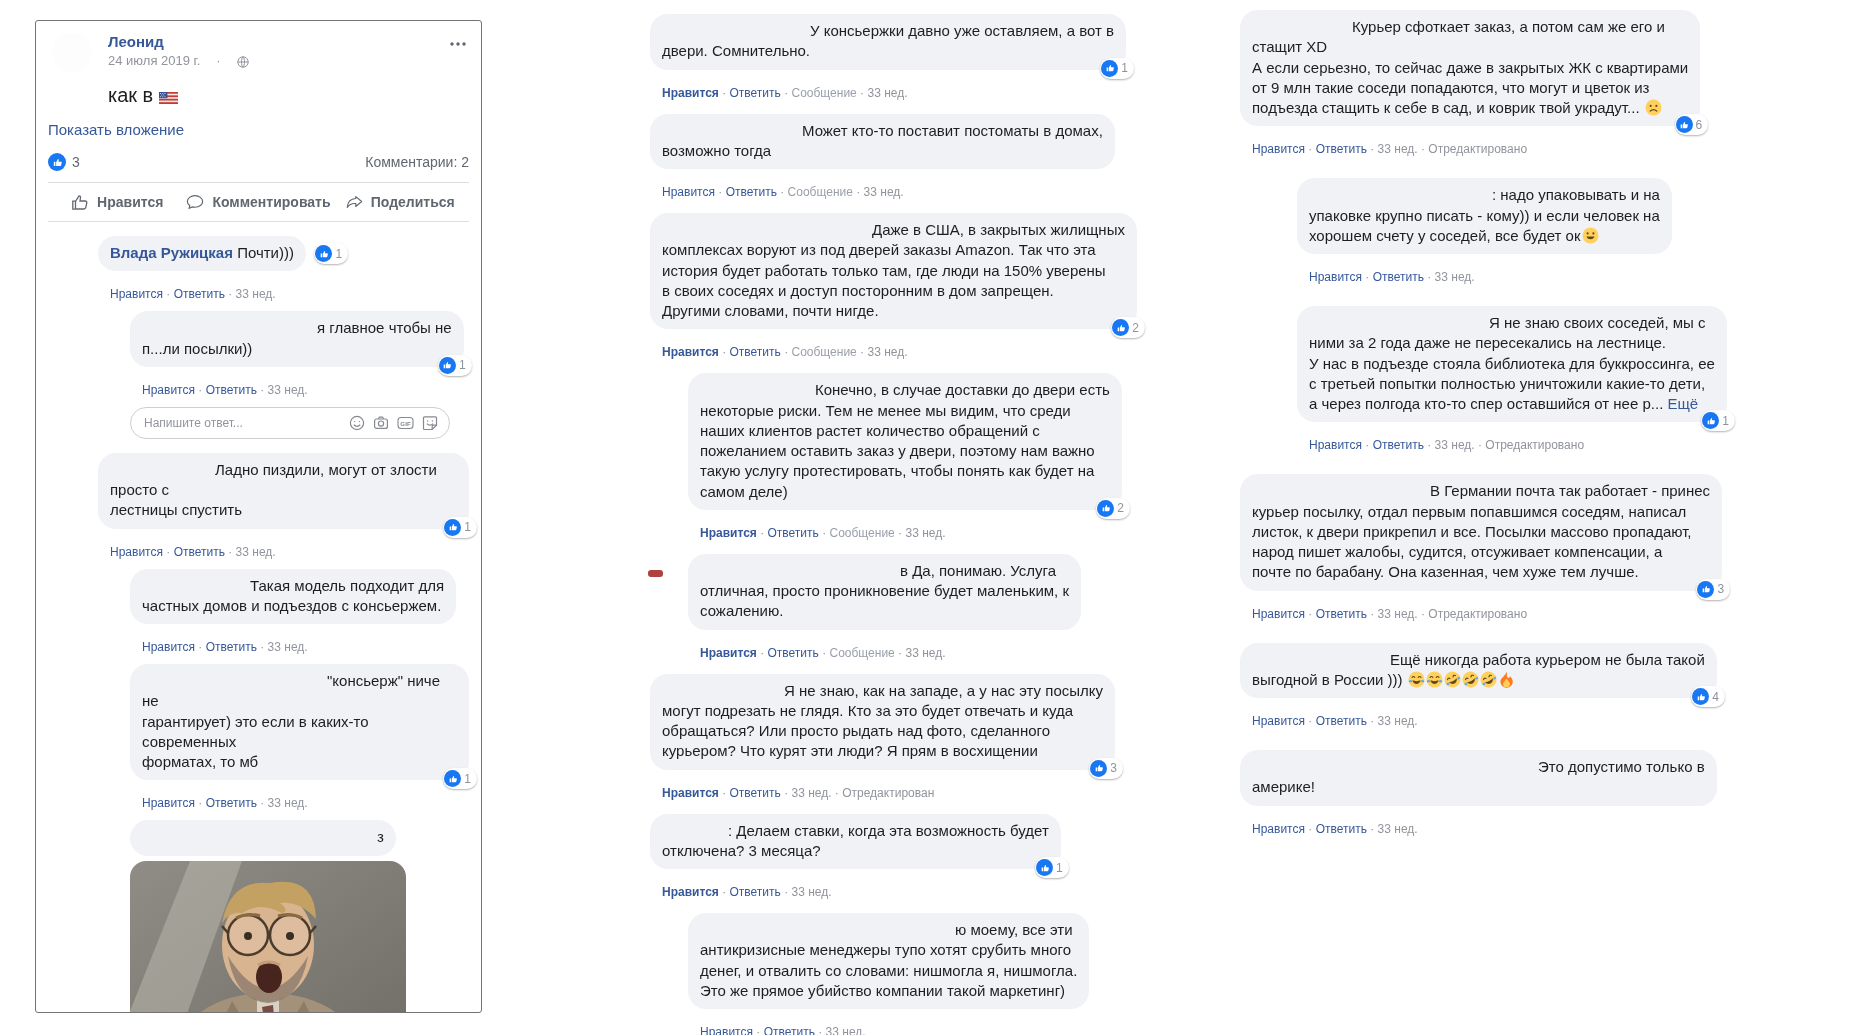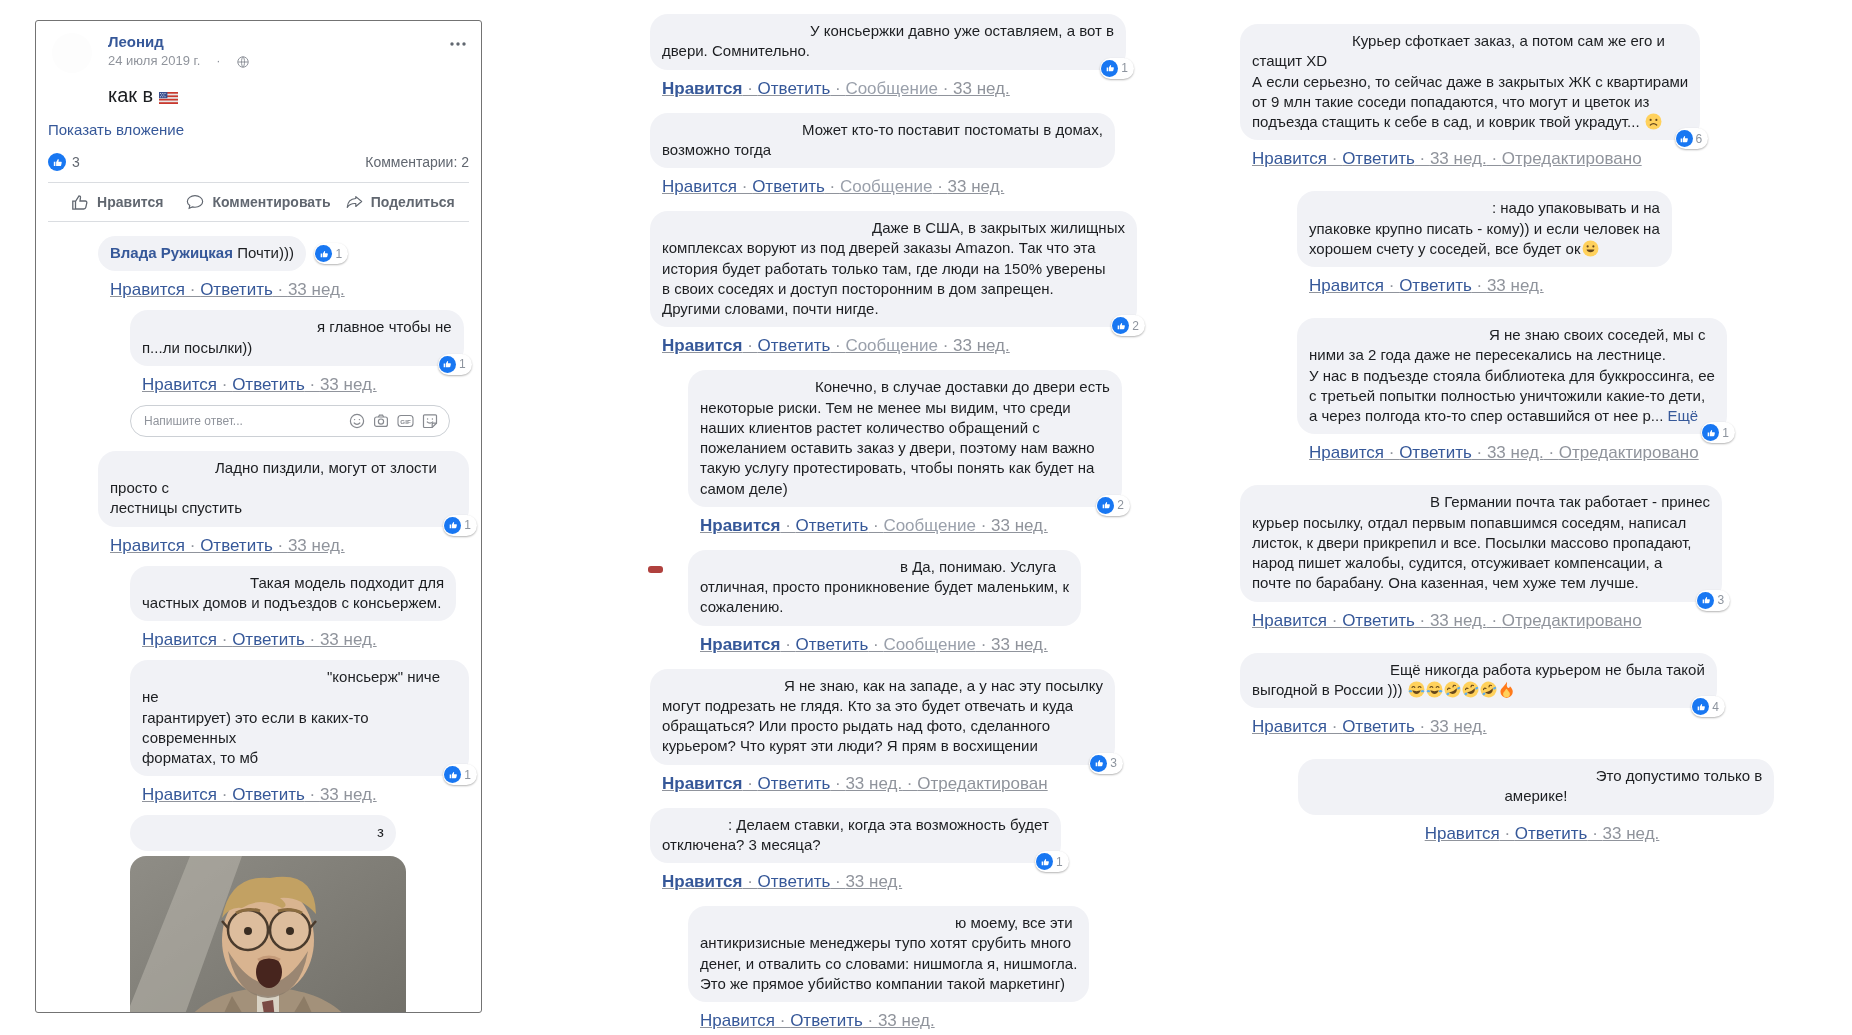--- a/index.html
+++ b/index.html
@@ -5,21 +5,21 @@
   html,body{margin:0;padding:0;}
   body{
     width:1852px;height:1035px;position:relative;overflow:hidden;
     background:#fff;color:#1c1e21;
     font-family:"Liberation Sans","DejaVu Sans",sans-serif;
   }
   a{cursor:pointer;}
   .col{position:absolute;top:0;}
   .col-left{left:35px;width:447px;top:20px;}
   .col-mid{left:650px;width:500px;top:14px;}
-  .col-right{left:1240px;width:592px;top:24px;}
+  .col-right{left:1240px;width:592px;top:10px;}
 
   
   .post-card{
     width:447px;height:993px;box-sizing:border-box;overflow:hidden;
     background:#fff;border:1px solid #737373;border-radius:3px;padding:12px;
   }
   .post-header{position:relative;min-height:46px;}
   .avatar{position:absolute;left:4px;top:0;width:40px;height:40px;border-radius:50%;background:#fdfdfd;}
   .post-author{display:block;margin-left:60px;font-weight:bold;font-size:15px;color:#365899;text-decoration:none;}
   .post-date{margin-left:60px;margin-top:3px;font-size:13px;color:#90949c;display:flex;align-items:flex-end;gap:16px;}
@@ -48,21 +48,21 @@
   .redact{display:inline-block;height:1px;}
   .ctext{white-space:pre-wrap;}
   .see-more{color:#365899;text-decoration:none;}
   .emojis svg{vertical-align:-3px;margin-left:1px;}
 
   .like-badge{position:absolute;right:-8px;bottom:-9px;display:inline-flex;align-items:center;background:#fff;border-radius:11px;box-shadow:0 1px 2px rgba(0,0,0,.3);padding:1px;height:19px;}
   .like-badge.inline{position:static;vertical-align:middle;margin-left:4px;}
   .badge-thumb{width:17px;height:17px;border-radius:50%;background:#1877f2;display:flex;align-items:center;justify-content:center;}
   .badge-count{font-size:12px;color:#8d949e;margin:0 5px 0 3px;}
 
-  .meta{margin:9px 0 0 12px;font-size:17px;color:#90949c;text-decoration:underline;}
+  .meta{margin:16px 0 0 12px;font-size:12px;color:#90949c;}
   .meta-link{color:#365899;text-decoration:none;}
   .meta-link.bold{font-weight:bold;}
   .meta-link.muted{color:#9aa0ab;}
   .sep{color:#90949c;}
   .meta-time,.meta-edited{color:#90949c;}
 
   .reply-row{margin:2px 0 14px 82px;}
   .reply-input{display:flex;align-items:center;border:1px solid #ccd0d5;border-radius:16px;height:32px;padding:0 11px;background:#fff;width:320px;box-sizing:border-box;}
   .reply-input input{border:none;outline:none;flex:1;font-size:12px;font-family:inherit;color:#1c1e21;background:transparent;}
   .reply-input input::placeholder{color:#90949c;}
@@ -605,21 +605,21 @@
         <span class="badge-thumb">
           <svg width="10" height="10" viewBox="0 0 12 12">
               <path fill="#fff" d="M2 5.3h1.7v4.6H2zM4.5 9.9V5.6l2-3.3c.5 0 .9.4.9.9L7 5.2h2.7c.6 0 1 .5.9 1.1L10 8.9c-.1.6-.6 1-1.2 1H4.5z"></path>
             </svg>
         </span>
         <span class="badge-count">4</span>
       </span>
     </div>
     <div class="meta"><a class="meta-link">Нравится</a><span class="sep"> · </span><a class="meta-link">Ответить</a><span class="sep"> · </span><span class="meta-time">33 нед.</span></div>
   </div>
-    <div class="comment" style="margin-top: 12px; text-align: center;">
+    <div class="comment" style="margin-top: 12px;">
     
     <div class="bubble-wrap">
       <div class="bubble">
         <span class="redact" style="width: 286px;"></span><span class="ctext">Это допустимо только в
 америке!</span>
       </div>
       
     </div>
     <div class="meta"><a class="meta-link">Нравится</a><span class="sep"> · </span><a class="meta-link">Ответить</a><span class="sep"> · </span><span class="meta-time">33 нед.</span></div>
   </div>

